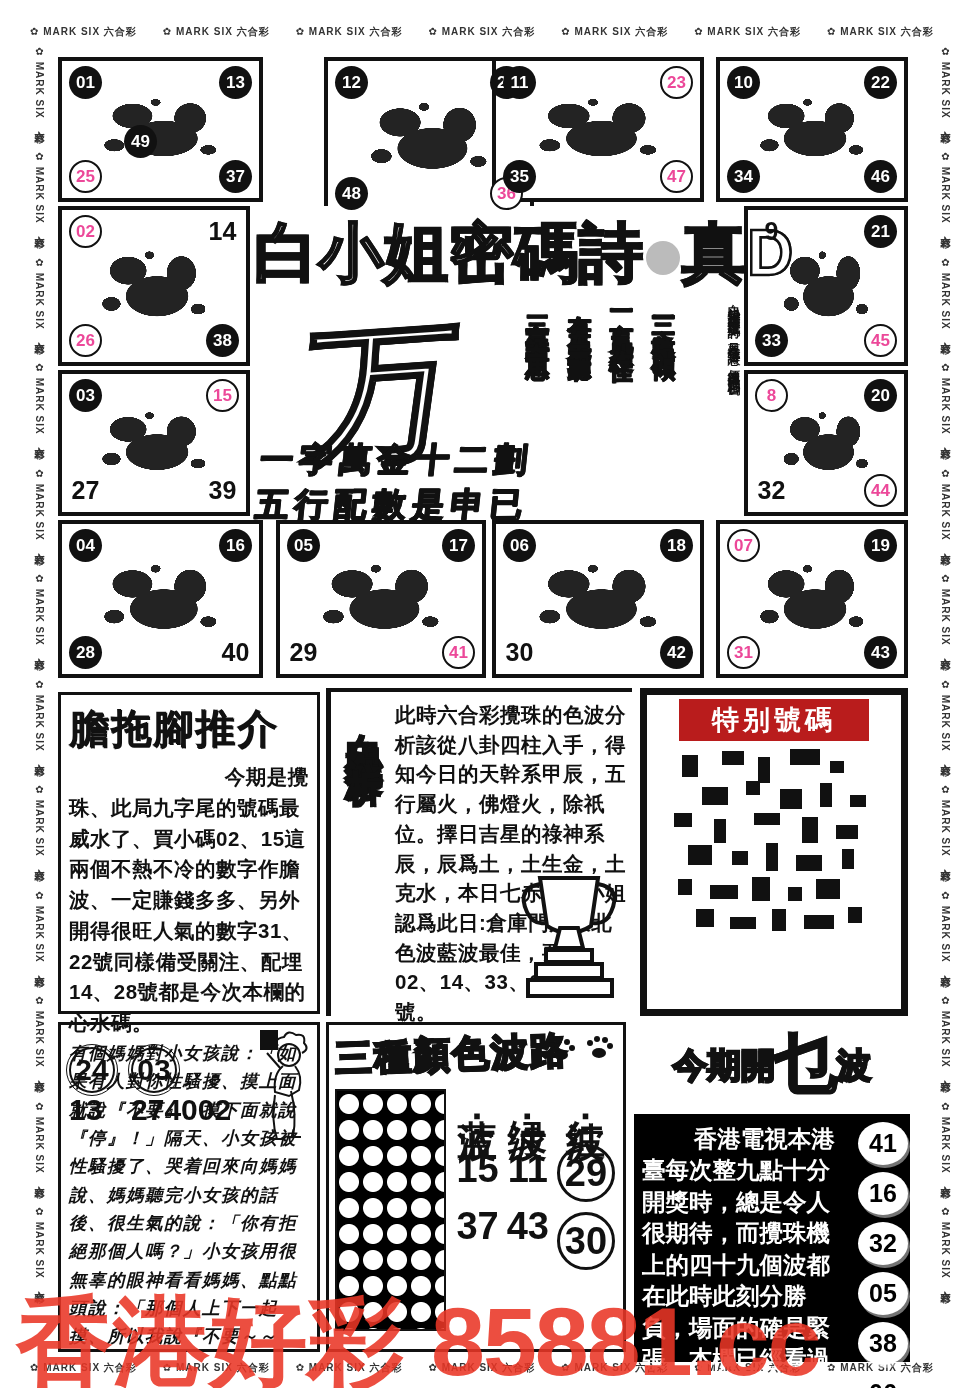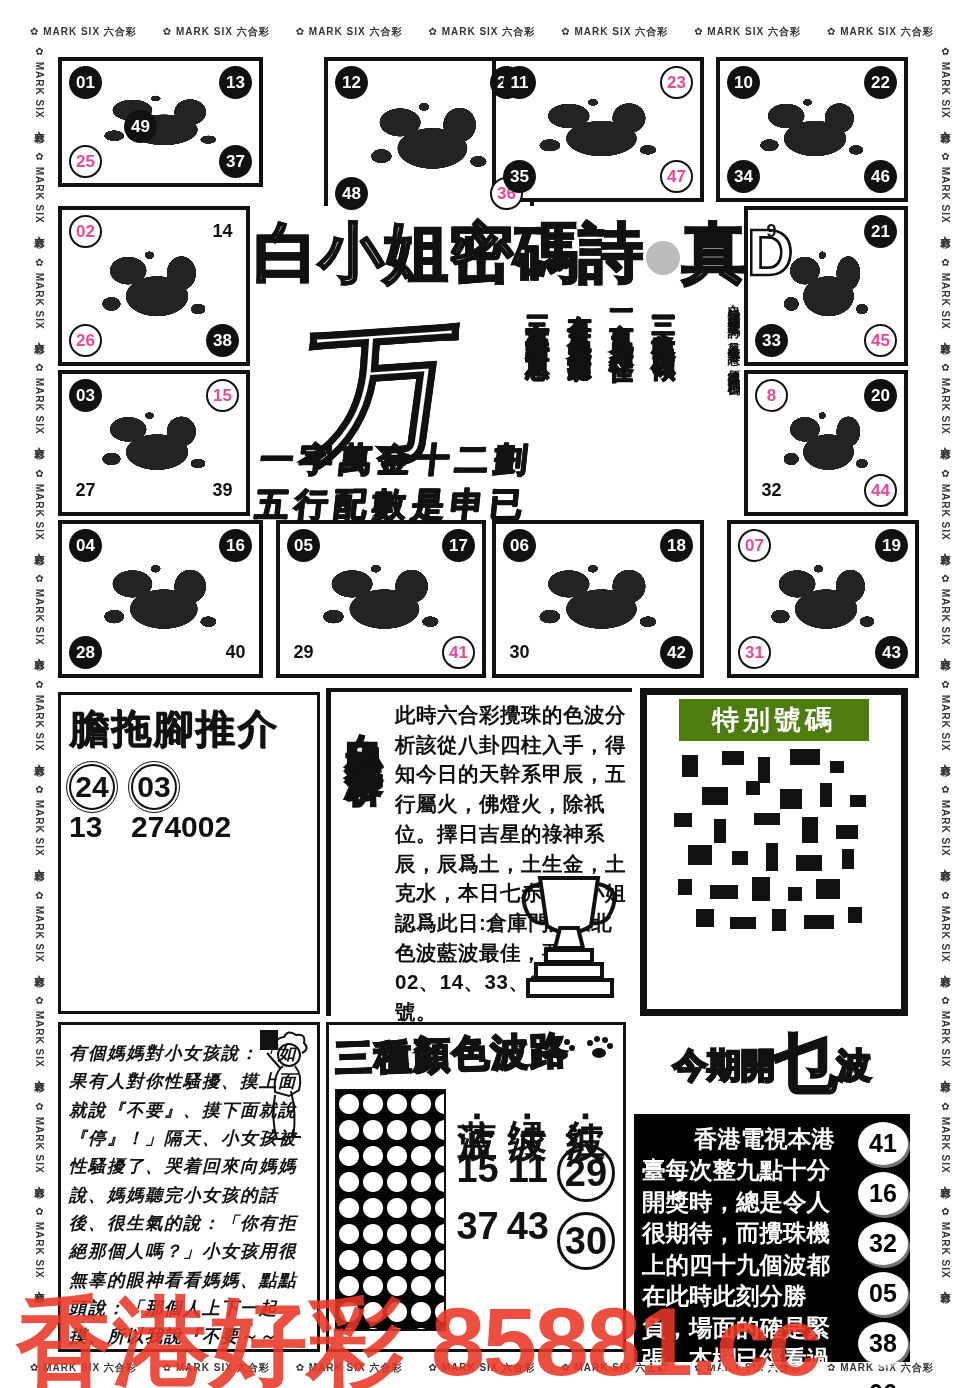--- a/index.html
+++ b/index.html
@@ -22,21 +22,21 @@
     radial-gradient(ellipse 34% 26% at 52% 58%, #111 60%, transparent 61%),
     radial-gradient(ellipse 20% 18% at 33% 38%, #111 60%, transparent 61%),
     radial-gradient(ellipse 16% 22% at 68% 40%, #111 60%, transparent 61%),
     radial-gradient(ellipse 10% 9% at 22% 64%, #111 60%, transparent 61%),
     radial-gradient(ellipse 8% 7% at 79% 68%, #111 60%, transparent 61%),
     radial-gradient(ellipse 5% 5% at 47% 26%, #111 60%, transparent 61%);}
   .num{position:absolute;width:33px;height:33px;border-radius:50%;display:flex;align-items:center;
        justify-content:center;font-size:17px;font-weight:bold;box-sizing:border-box;z-index:2;}
   .num.dark{background:#111;color:#fff;}
   .num.light{background:#fff;color:#ec4899;border:2px solid #111;}
-  .num.plain{color:#111;font-size:18px;background:transparent;}
+  .num.plain{color:#111;font-size:25px;background:transparent;}
   .tl{top:5px;left:7px}.tr{top:5px;right:7px}.bl{bottom:5px;left:7px}.br{bottom:5px;right:7px}
   .mid{bottom:40px;left:62px}
   
   .outline{color:#fff;-webkit-text-stroke:2.5px #111;
            text-shadow:-1px -1px 0 #111,1px -1px 0 #111,-1px 1px 0 #111,1px 1px 0 #111;
            font-weight:bold;}
   .outline-thin{color:#fff;-webkit-text-stroke:1.6px #111;
            text-shadow:-1px 0 0 #111,1px 0 0 #111,0 -1px 0 #111,0 1px 0 #111;
            font-weight:bold;}
   
@@ -64,21 +64,21 @@
   .ringed{border:2.5px solid #111;border-radius:50%;width:42px;height:42px;display:flex;
           align-items:center;justify-content:center;outline:1.5px solid #111;outline-offset:2px;}
   .sebo-panel{position:absolute;left:326px;top:688px;width:306px;height:328px;box-sizing:border-box;
               border-left:5px solid #111;border-top:4px solid #111;padding:8px 4px 4px 6px;}
   .sebo-vtitle{position:absolute;left:8px;top:14px;writing-mode:vertical-rl;font-size:36px;
                letter-spacing:6px;}
   .sebo-body{margin-left:58px;font-size:20.5px;font-weight:bold;line-height:1.45;letter-spacing:.5px;}
   .trophy{position:absolute;right:4px;bottom:8px;}
   .special-panel{position:absolute;left:640px;top:688px;width:268px;height:328px;border:7px solid #111;
                  box-sizing:border-box;text-align:center;}
-  .special-banner{margin:4px auto 0;background:#4d7c0f;color:#fff;width:190px;font-size:27px;
+  .special-banner{margin:4px auto 0;background:#b91c1c;color:#fff;width:190px;font-size:27px;
                   font-weight:900;letter-spacing:4px;padding:3px 0;}
   .special-title{font-size:47px;letter-spacing:4px;margin-top:2px;}
   .pixels{margin:6px auto 0;width:224px;height:196px;position:relative;}
   
   .joke-panel{position:absolute;left:58px;top:1022px;width:262px;height:330px;border:3px solid #111;
               box-sizing:border-box;padding:6px 8px;overflow:hidden;}
   .joke-title{font-size:41px;font-weight:900;letter-spacing:1px;white-space:nowrap;}
   .joke-body{margin-top:8px;font-size:17.5px;font-weight:bold;line-height:1.62;letter-spacing:1.5px;
              font-style:italic;}
   .cartoon{position:absolute;right:2px;top:4px;}
@@ -156,21 +156,21 @@
       <span class="rep">✿ MARK SIX 六合彩</span>
       <span class="rep">✿ MARK SIX 六合彩</span>
       <span class="rep">✿ MARK SIX 六合彩</span>
       <span class="rep">✿ MARK SIX 六合彩</span>
       <span class="rep">✿ MARK SIX 六合彩</span>
       <span class="rep">✿ MARK SIX 六合彩</span>
       <span class="rep">✿ MARK SIX 六合彩</span>
       <span class="rep">✿ MARK SIX 六合彩</span>
     </div>
 
-  <div class="panel" style="left:58px;top:57px;width:205px;height:130px;padding-left:20px;">
+  <div class="panel" style="left:58px;top:57px;width:205px;height:145px;padding-left:20px;">
       <div class="art"></div>
       <span class="num tl dark">01</span>
       <span class="num tr dark">13</span>
       <span class="num mid dark">49</span>
       <span class="num bl light">25</span>
       <span class="num br dark">37</span>
     </div>
   <div class="panel" style="left:276px;top:57px;width:210px;height:162px;margin-left:48px;">
       <div class="art"></div>
       <span class="num tl dark">12</span>
@@ -236,21 +236,21 @@
       <span class="num bl plain">29</span>
       <span class="num br light">41</span>
     </div>
   <div class="panel" style="left:492px;top:520px;width:212px;height:158px;">
       <div class="art"></div>
       <span class="num tl dark">06</span>
       <span class="num tr dark">18</span>
       <span class="num bl plain">30</span>
       <span class="num br dark">42</span>
     </div>
-  <div class="panel" style="left:716px;top:520px;width:192px;height:158px;margin-left:11px;">
+  <div class="panel" style="left:716px;top:520px;width:192px;height:158px;">
       <div class="art"></div>
       <span class="num tl light">07</span>
       <span class="num tr dark">19</span>
       <span class="num bl light">31</span>
       <span class="num br dark">43</span>
     </div>
 
   <div class="poem-panel">
     <div class="poem-title outline">
       <span>白小姐密碼詩</span><span class="dot"></span><span>真D</span>
@@ -264,20 +264,21 @@
     </div>
     <div class="big-char outline">万</div>
     <div class="poem-bottom outline-thin">
       <div>一字萬金十二劃</div>
       <div>五行配數是申已</div>
     </div>
   </div>
 
   <div class="dan-panel">
     <div class="dan-title">膽拖腳推介</div>
+    <div class="dan-body">今期是攪珠、此局九字尾的號碼最威水了、買小碼02、15這兩個不熱不冷的數字作膽波、一定賺錢多多、另外開得很旺人氣的數字31、22號同樣備受關注、配埋14、28號都是今次本欄的心水碼。</div>
     <div class="dan-nums">
       <span><span class="dn ringed">24</span><span class="dn">13</span></span>
       <span><span class="dn ringed">03</span><span class="dn">27</span><span class="dn">40</span><span class="dn">02</span></span>
     </div>
   </div>
 
   <div class="sebo-panel">
     <div class="sebo-vtitle outline">白小姐色波分析</div>
     <div class="sebo-body">此時六合彩攪珠的色波分析該從八卦四柱入手，得知今日的天幹系甲辰，五行屬火，佛燈火，除祇位。擇日吉星的祿神系辰，辰爲土，土生金，土克水，本日七赤，白小姐認爲此日:倉庫門外東北色波藍波最佳，要吼02、14、33、28，41號。</div>
     <svg class="trophy" width="118" height="140" viewBox="0 0 118 140">

